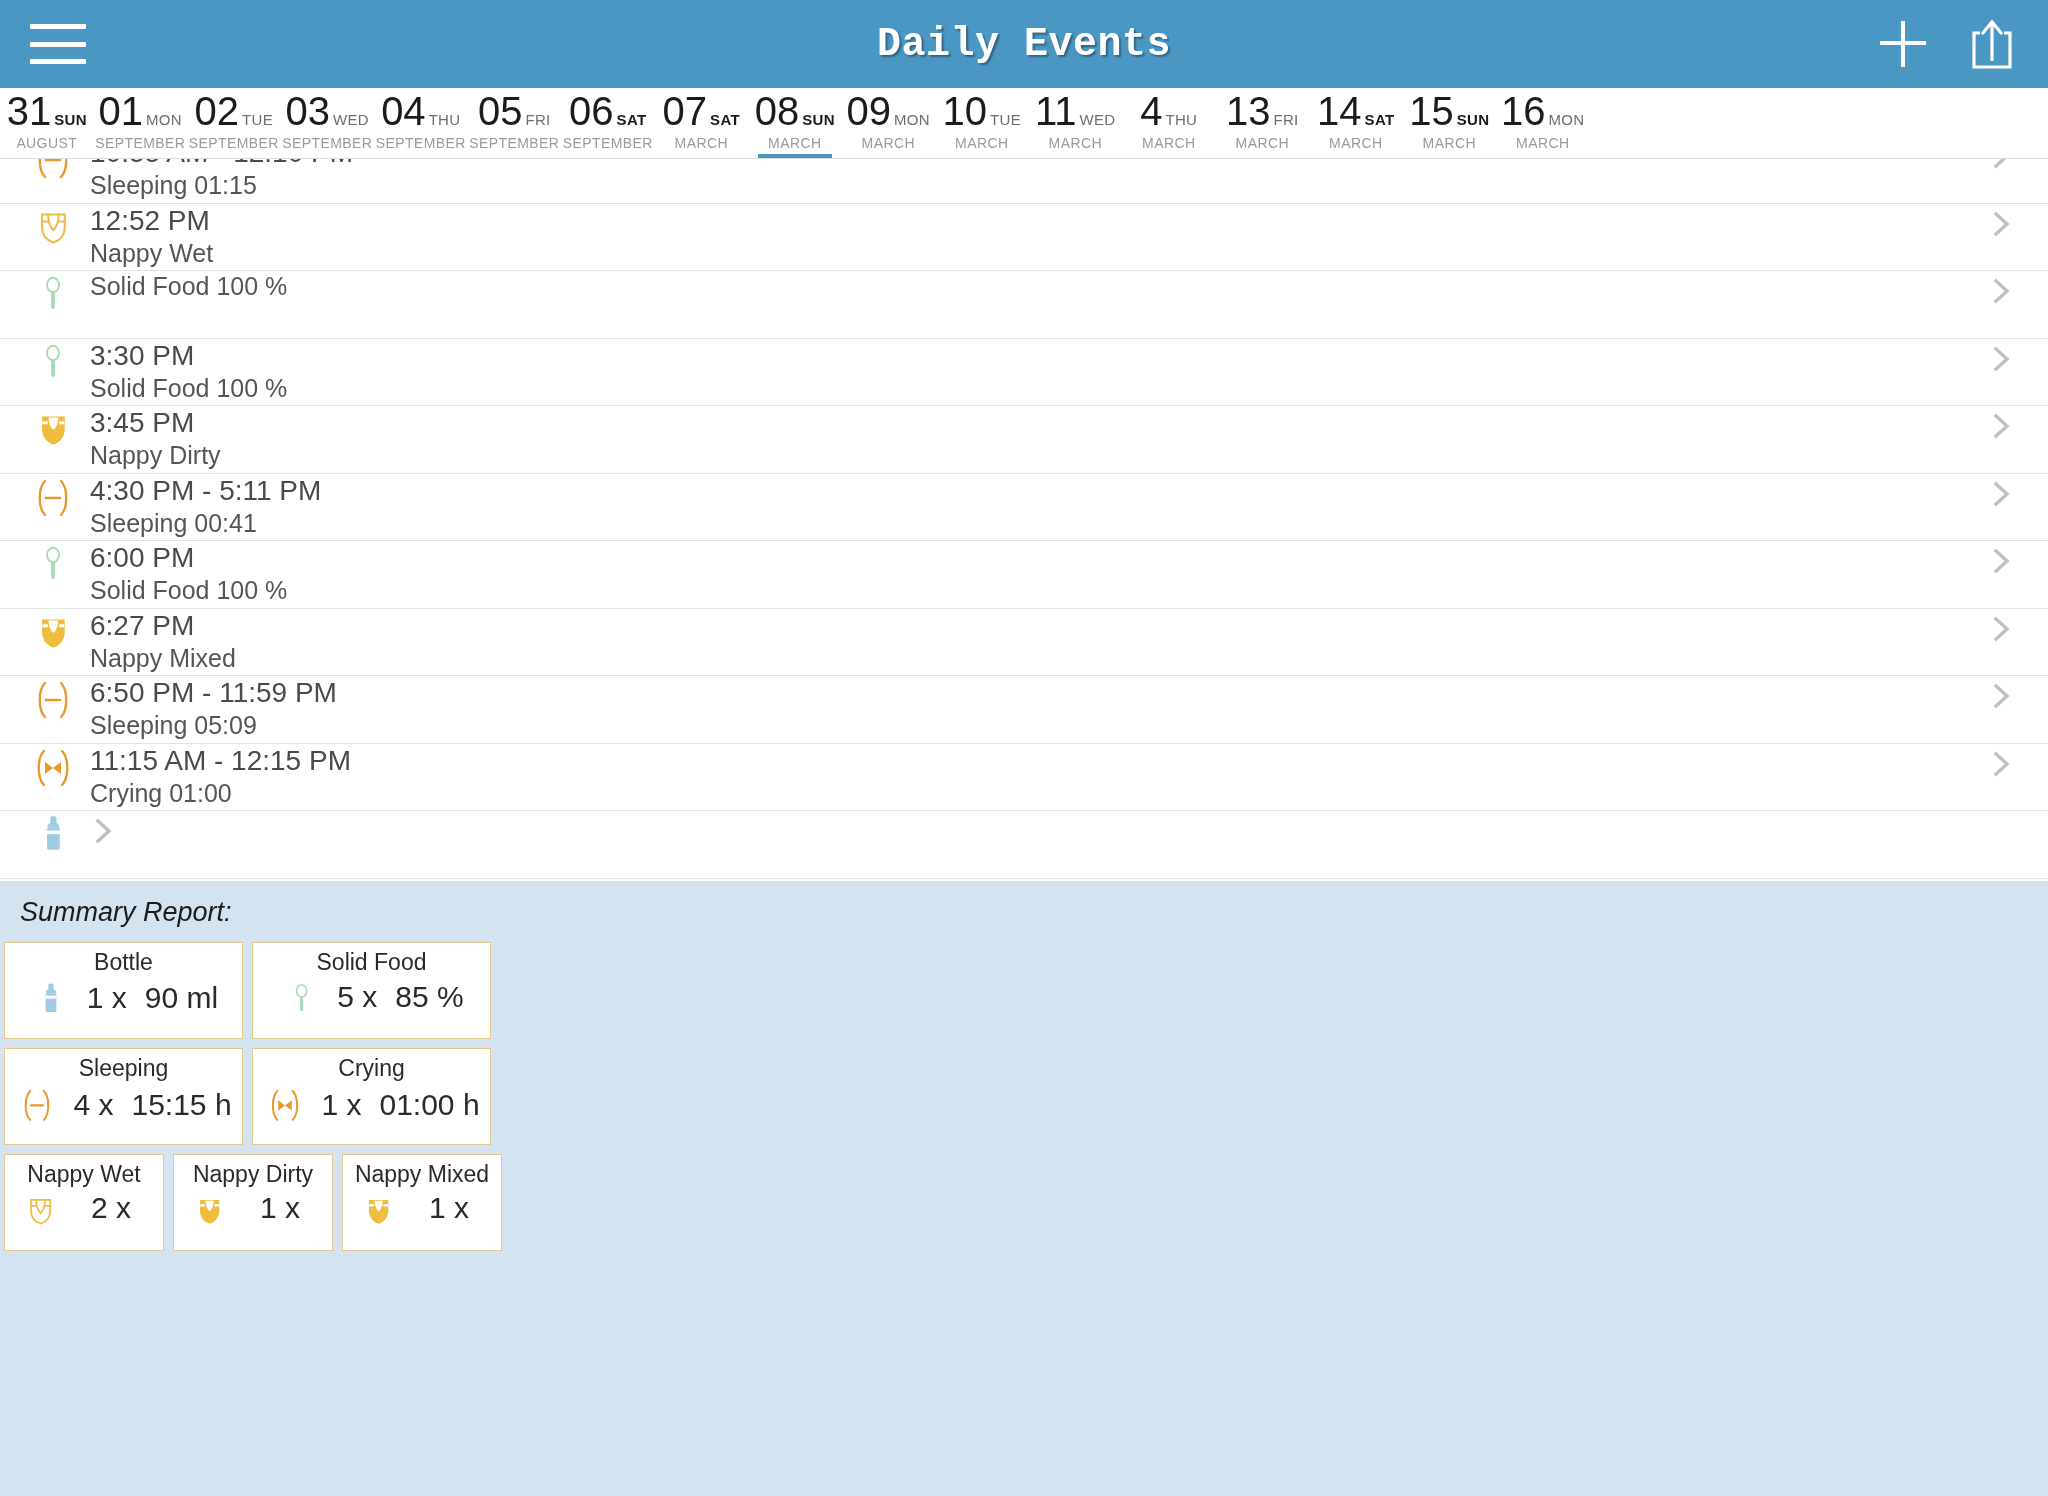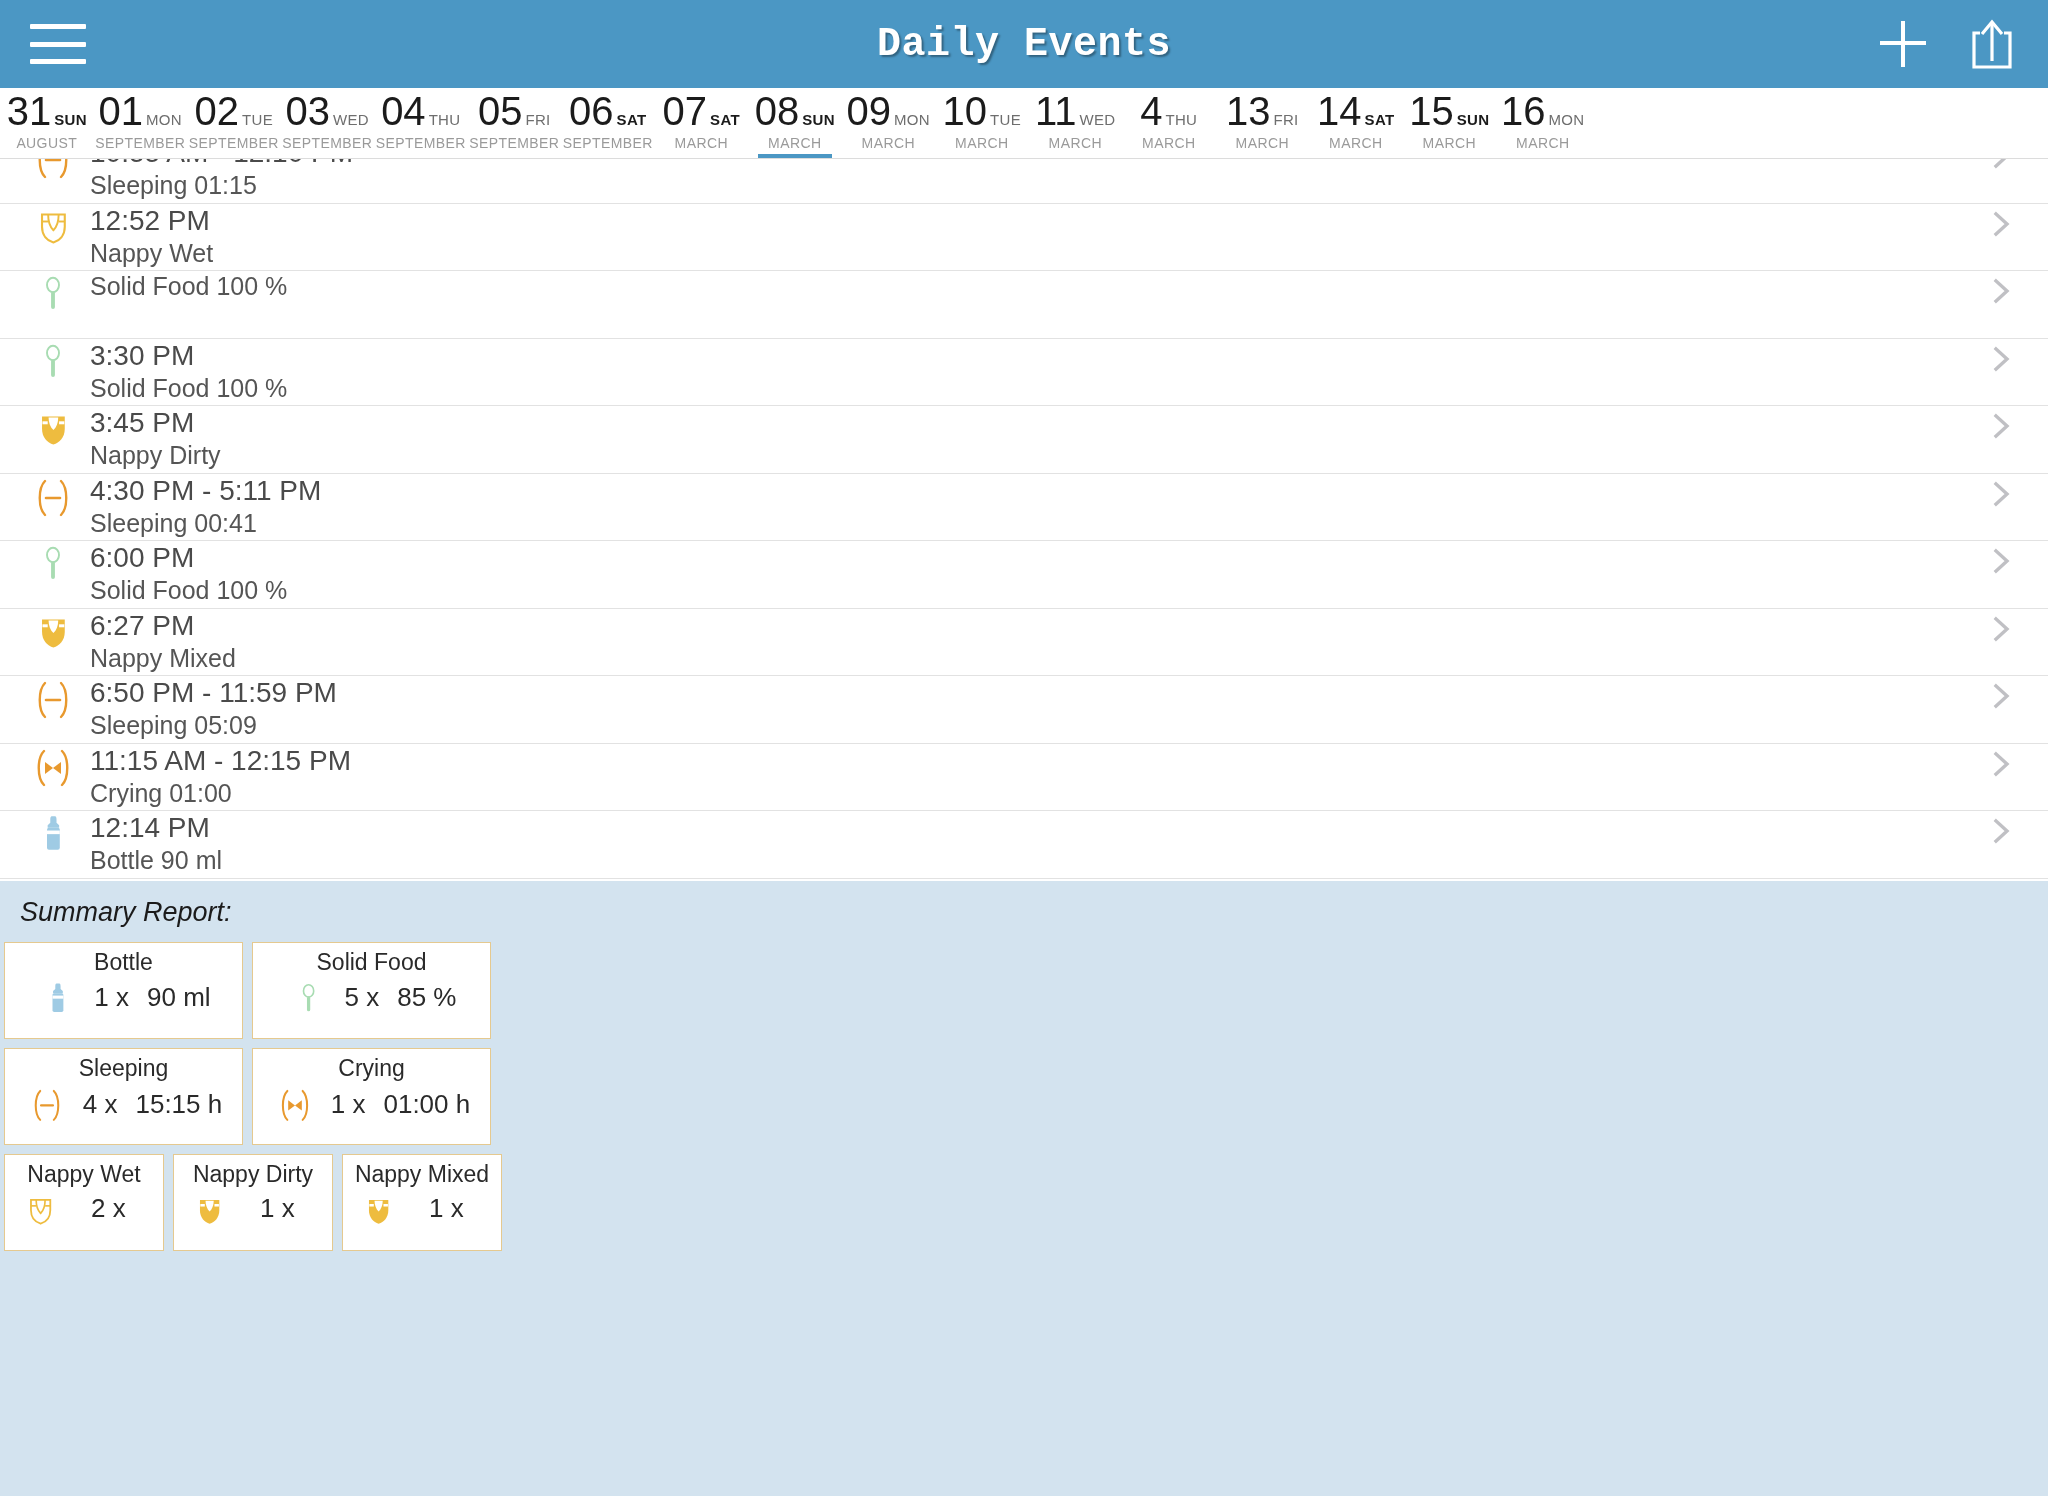--- a/index.html
+++ b/index.html
@@ -158,21 +158,21 @@
   .card.w-lg { width: 239px; }
   .card.w-sm { width: 160px; }
   .card-title {
     font-size: 23px; color: #2a2a2a; line-height: 1.2; margin-bottom: 2px;
   }
   .card-body {
     display: flex; align-items: center; justify-content: center;
     gap: 14px; width: 100%; padding: 0 8px;
   }
   .card-icon { width: 44px; display: flex; align-items: center; justify-content: center; }
-  .card-vals { display: flex; align-items: center; gap: 18px; font-size: 26px; color: #2a2a2a; }
+  .card-vals { display: flex; align-items: center; gap: 18px; font-size: 30px; color: #2a2a2a; }
   .card.w-sm .card-body { gap: 28px; justify-content: flex-start; padding-left: 14px; }
   .card.w-sm .card-vals { gap: 10px; }
 
   svg { display: block; }
 </style>
 </head>
 <body>
 
 <div class="header">
   <div class="hamburger">
@@ -514,24 +514,20 @@
       </div>
     </div>
     <div class="event-row">
       <div class="event-icon">
         <svg width="32.8" height="44.800000000000004" viewBox="0 0 40 48">
           <path d="M18 3 C16.6 3 16.2 5 16.2 7 L16.2 11 L13 14 L13 17 H27 V14 L23.8 11 L23.8 7 C23.8 5 23.4 3 22 3 Z" fill="#9fcbe4"></path>
           <rect x="12.2" y="17" width="15.6" height="27" rx="2.4" fill="#9fcbe4"></rect>
           <rect x="12.2" y="20.5" width="15.6" height="4.4" fill="#ffffff"></rect>
         </svg>
       </div>
-      <div class="event-text">
-        <div class="ev-time">12:14 PM</div>
-        <div class="ev-desc">Bottle 90 ml</div>
-      </div>
       <div class="chevron">
         <svg width="26" height="40" viewBox="0 0 26 40">
           <polyline points="7,10 18,20 7,30" fill="none" stroke="#c0c0c4" stroke-width="3.4" stroke-linecap="square"></polyline>
         </svg>
       </div>
     </div>
   </div>
 
 <div class="summary">
   <div class="summary-title">Summary Report:</div>

